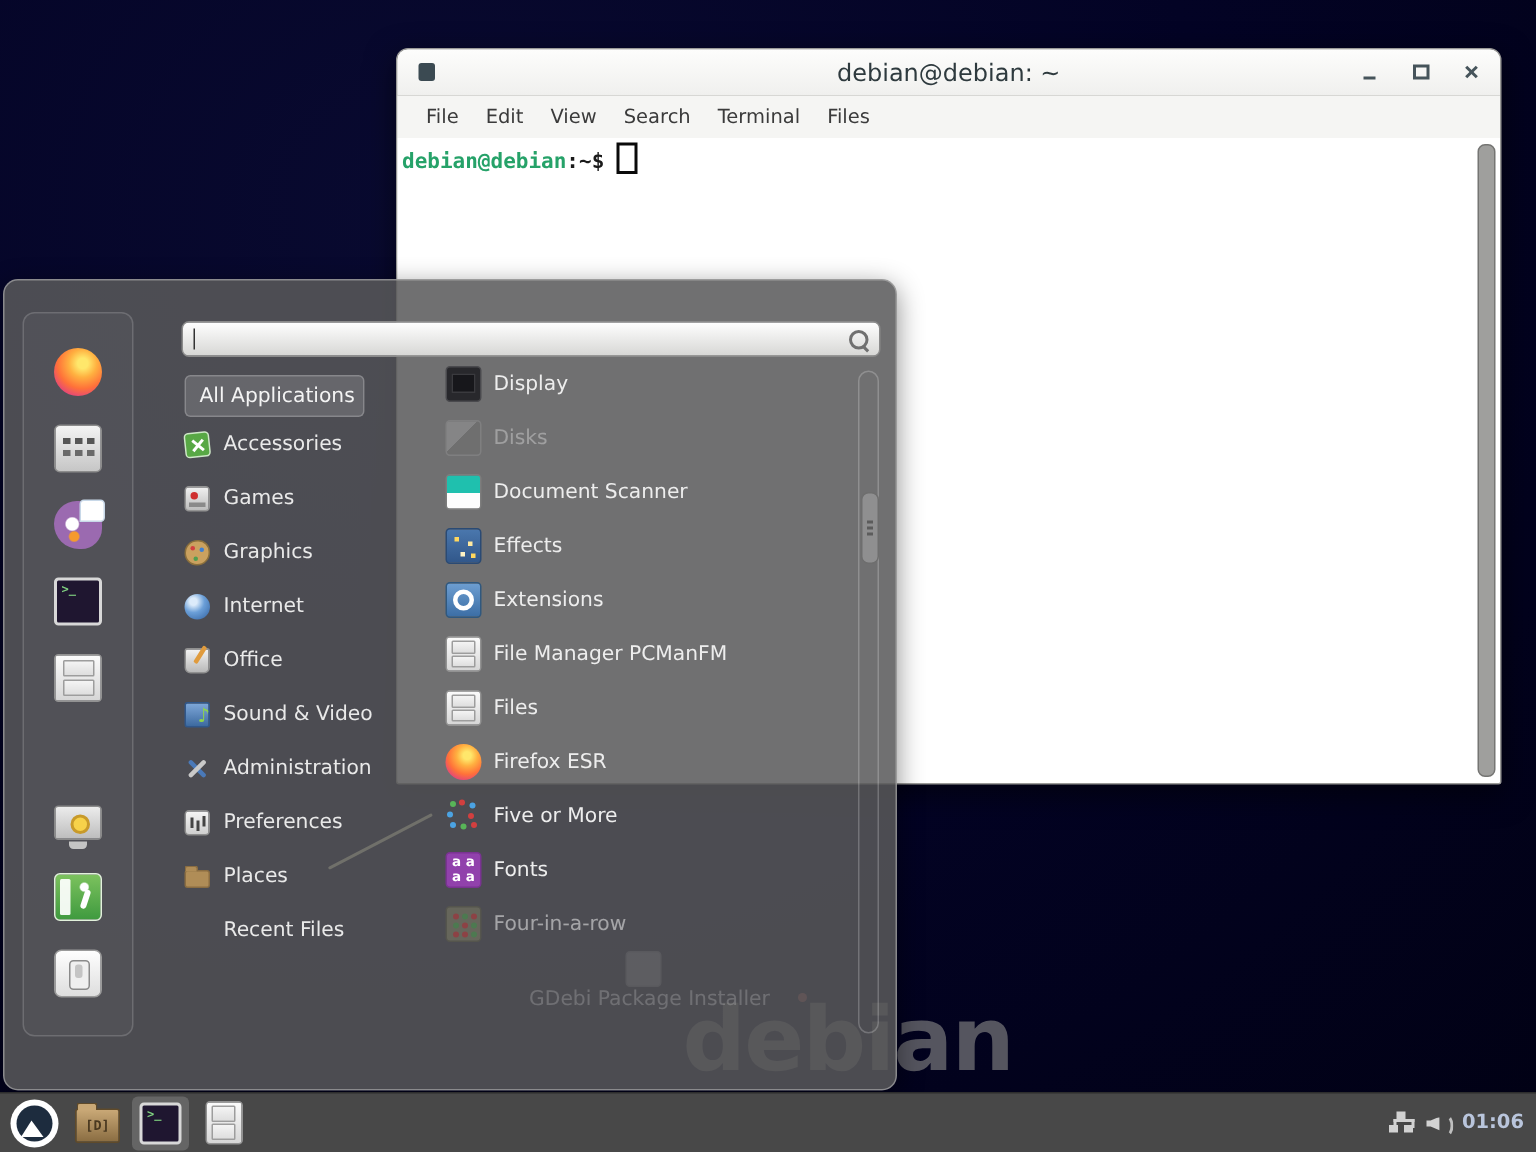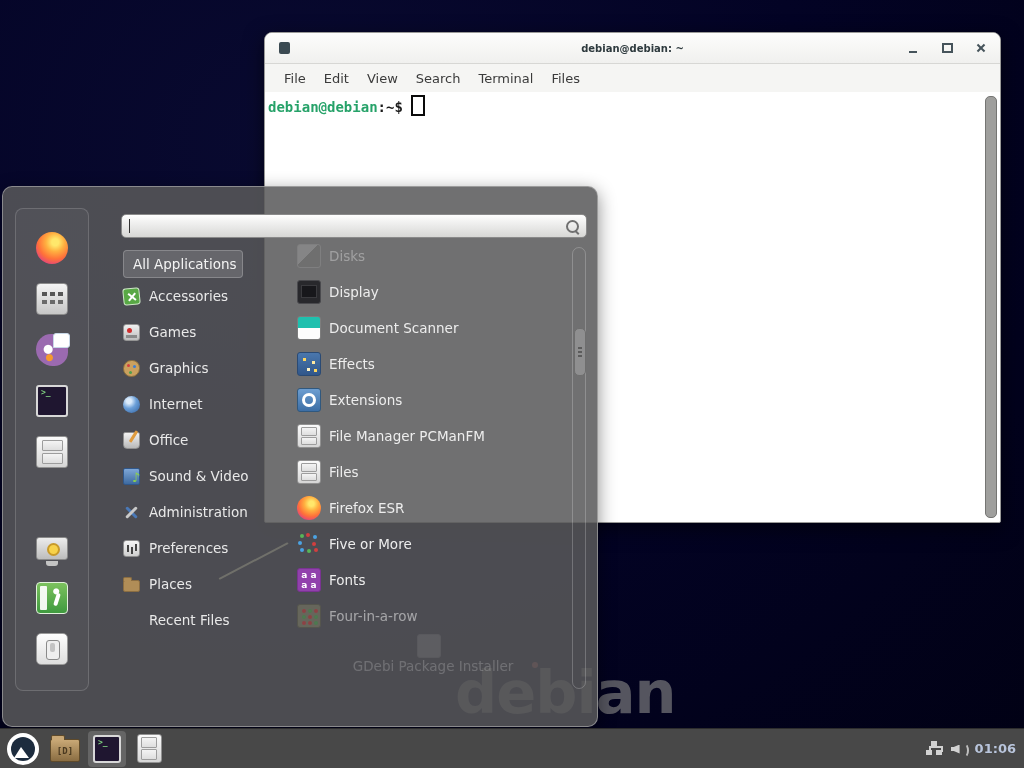--- a/index.html
+++ b/index.html
@@ -22,21 +22,21 @@
     background:#fff;box-sizing:border-box;display:flex;flex-direction:column;
   }
   .titlebar{
     height:30px;flex:none;position:relative;border-radius:7px 7px 0 0;
     background:linear-gradient(#fdfdfc,#f0f0ee);border-bottom:1px solid #d7d7d4;
     display:flex;align-items:center;
   }
   .title-mini{width:11px;height:12px;background:#3b4a52;border-radius:2px;margin-left:14px}
   .title-text{
     position:absolute;left:0;right:0;text-align:center;
-    font-size:10px;font-weight:bold;color:#2e3a3e;pointer-events:none;
+    font-size:16px;font-weight:normal;color:#2e3a3e;pointer-events:none;
   }
   .win-controls{position:absolute;right:6px;top:0;height:30px;display:flex;align-items:center}
   .wbtn{width:26px;height:20px;display:flex;align-items:center;justify-content:center;margin-left:8px}
   .g-min{width:8px;height:2px;background:#46545b;margin-top:7px}
   .g-max{width:7px;height:6px;border:2px solid #46545b}
   .g-close{position:relative;width:10px;height:10px}
   .g-close::before,.g-close::after{content:"";position:absolute;left:0;top:4px;width:10px;height:2px;background:#46545b}
   .g-close::before{transform:rotate(45deg)}.g-close::after{transform:rotate(-45deg)}
   .term-menubar{height:28px;flex:none;background:#f5f5f3;display:flex;align-items:center;padding-left:10px}
   .mb-item{font-size:13px;color:#3b3b3b;padding:0 9px}
@@ -333,27 +333,27 @@
       <div class="cat-item">
         <span class="cic c-places"></span>
         <span class="cat-label">Places</span>
       </div>
       <div class="cat-item">
         <span class="cic c-recent"></span>
         <span class="cat-label">Recent Files</span>
       </div>
     </div>
   <div class="app-list" id="app-list">
+      <div class="app-item">
+        <span class="ic ic-display"></span>
+        <span class="app-label">Display</span>
+      </div>
       <div class="app-item" style="opacity: 0.38;">
         <span class="ic ic-disks"></span>
         <span class="app-label">Disks</span>
-      </div>
-      <div class="app-item">
-        <span class="ic ic-display"></span>
-        <span class="app-label">Display</span>
       </div>
       <div class="app-item">
         <span class="ic ic-document-scanner"></span>
         <span class="app-label">Document Scanner</span>
       </div>
       <div class="app-item">
         <span class="ic ic-effects"></span>
         <span class="app-label">Effects</span>
       </div>
       <div class="app-item">

